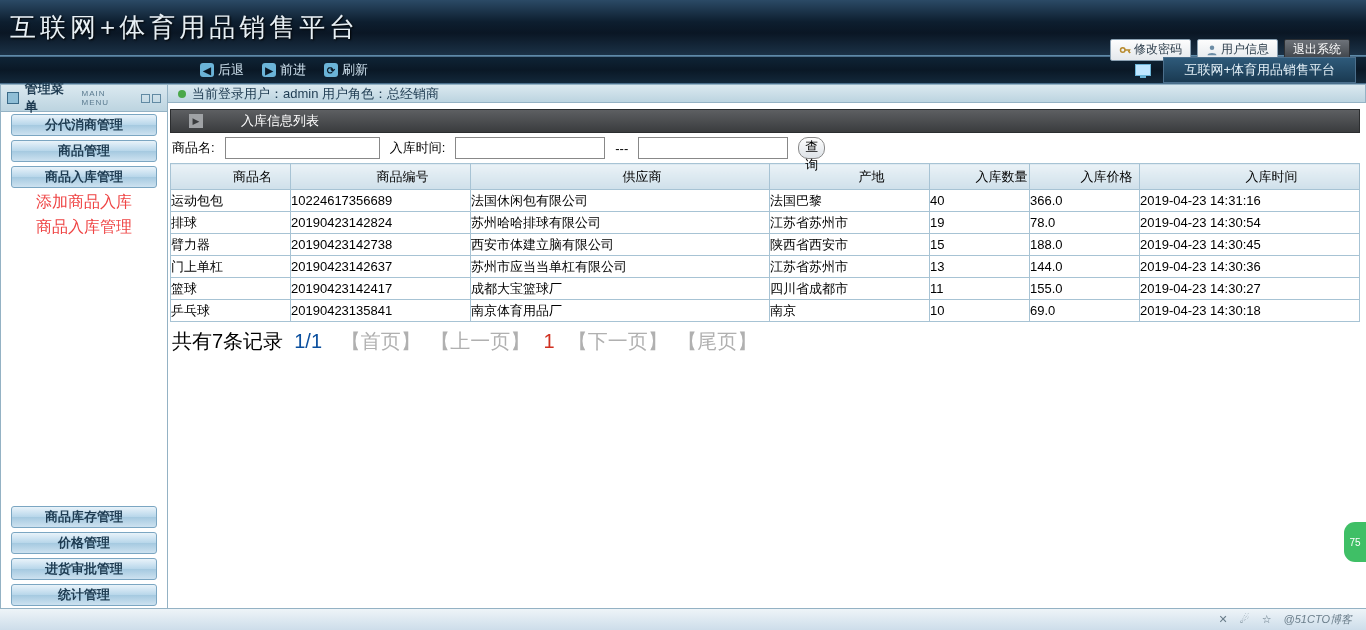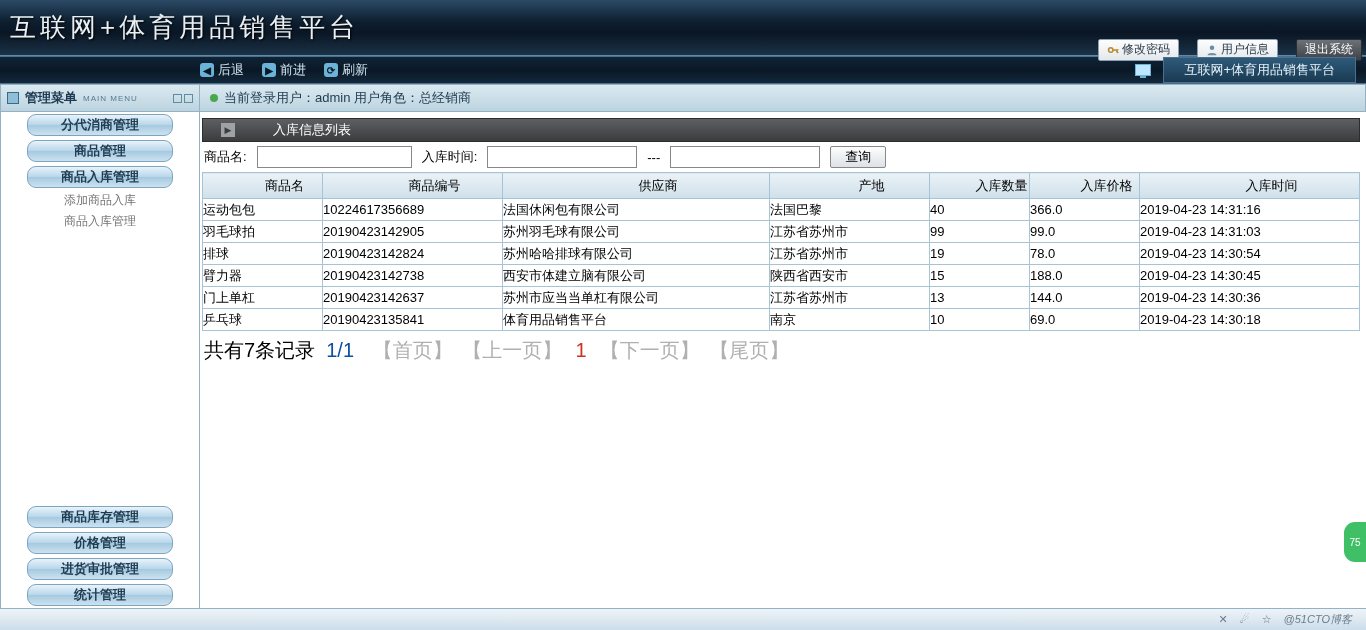--- a/index.html
+++ b/index.html
@@ -6,21 +6,21 @@
   html,body { width:1366px; height:630px; overflow:hidden; background:#fff; }
 
   
   .titlebar {
     height:56px; width:100%;
     background: linear-gradient(#2b4a66 0%, #0d1e2f 40%, #0a1624 60%, #1b3247 100%);
     color:#e8f0f5; display:flex; align-items:center; justify-content:space-between;
     border-bottom:1px solid #5e8aa8;
   }
   .titlebar h1 { font-size:26px; font-weight:500; letter-spacing:4px; padding-left:10px; text-shadow:1px 1px 2px #000; }
-  .topbtns { display:flex; align-items:center; gap:16px; padding-right:4px;margin-top:44px;}
+  .topbtns { display:flex; align-items:center; gap:4px; padding-right:16px;margin-top:44px;}
   .topbtn { height:22px; font-size:12px; padding:0 8px; margin-left:2px;
     background:linear-gradient(#fdfdfd,#e4e8ec); border:1px solid #8aa0b2; border-radius:2px;
     display:flex; align-items:center; gap:3px; color:#2b3c4a; }
   .topbtn.dark{ background:linear-gradient(#6d7279,#3c4147); color:#fff; border-color:#2a2e33;}
   .keyicon{width:12px;height:12px;}
   .usericon{width:12px;height:12px;}
 
   
   .navbar {
     height:28px; width:100%;
@@ -34,50 +34,50 @@
   .arrow{width:14px;height:14px;background:#6bb4d8;border-radius:3px;display:flex;align-items:center;justify-content:center;color:#0a1826;font-size:10px;font-weight:bold;}
   .navright{display:flex;align-items:center;gap:12px;}
   .tabbox{background:linear-gradient(#2e5a7a,#1a3a52);color:#e5f1f8;padding:3px 20px;font-size:13px;border:1px solid #4b6f8c;}
   .monitor{width:16px;height:12px;border:1px solid #6bb4d8;background:#bfe6ff;position:relative;}
   .monitor:after{content:"";position:absolute;width:6px;height:2px;background:#6bb4d8;left:4px;bottom:-3px;}
 
   
   .body { display:flex; height:calc(630px - 56px - 28px - 22px); }
 
   
-  .sidebar { width:200px; background:#fff; border-right:1px solid #94b2c4; border-left:1px solid #94b2c4;
+  .sidebar { width:168px; background:#fff; border-right:1px solid #94b2c4; border-left:1px solid #94b2c4;
     display:flex; flex-direction:column;}
   .sidehead{height:28px;background:linear-gradient(#dbe9f0,#bcd4e0);border-top:1px solid #94b2c4;border-bottom:1px solid #94b2c4;
     display:flex;align-items:center;padding:0 6px;font-size:13px;color:#1d3a50;gap:6px;font-weight:600;}
   .mainmenu{font-size:8px;letter-spacing:1px;color:#5a7a8f;font-weight:400;}
   .sqicon{width:12px;height:12px;border:1px solid #3a6a88;background:#8fbed6;}
   .sidehead .toggles{margin-left:auto;display:flex;gap:2px;}
   .tg{width:9px;height:9px;border:1px solid #618aa3;}
 
   .menubtn{height:22px;width:146px;margin:2px auto;
     background:linear-gradient(#e9f3fa,#b7d6ea 50%,#a5c9e0 51%,#cde2f0);
-    border:1px solid #7ba6c2;border-radius:9px;text-align:center;font-size:13px;color:#1e3c52;line-height:20px;
+    border:1px solid #7ba6c2;border-radius:3px;text-align:center;font-size:13px;color:#1e3c52;line-height:20px;
     font-weight:600;}
-  .sublink{font-size:12px;color:#737373;text-align:center;padding:2px 0;}
+  .sublink{font-size:16px;color:#ef4444;text-align:center;padding:2px 0;}
   .spacer{flex:1;}
 
   
   .main { flex:1; display:flex; flex-direction:column;}
-  .mainhead{height:28px;background:linear-gradient(#dbe9f0,#bcd4e0);border:1px solid #94b2c4;border-left:none;
+  .mainhead{height:19px;background:linear-gradient(#dbe9f0,#bcd4e0);border:1px solid #94b2c4;border-left:none;
     display:flex;align-items:center;padding:0 10px;font-size:13px;color:#1d3a50;gap:6px;white-space:nowrap;}
   .dot{width:8px;height:8px;border-radius:50%;background:#4aa84a;display:inline-block;}
   .content{flex:1;padding:6px 6px 0 2px;position:relative;}
 
   .panelbar{height:24px;background:linear-gradient(#5d5f62,#3a3c3e);color:#fff;font-size:13px;
     display:flex;align-items:center;padding:0 70px;border:1px solid #2b2d2f;}
   .panelbar .play{position:absolute;left:18px;width:14px;height:14px;background:#9fa2a5;display:flex;align-items:center;justify-content:center;font-size:9px;color:#3a3c3e;}
 
   .filterrow{height:30px;display:flex;align-items:center;font-size:13px;gap:10px;padding-left:2px;}
   .filterrow input[type=text]{height:22px;border:1px solid #888;width:155px;font-size:13px;padding:0 4px;}
-  .searchbtn{height:22px;width:56px;background:linear-gradient(#fdfdfd,#dde2e7);border:1px solid #888;border-radius:2px;font-size:13px;}
+  .searchbtn{height:22px;width:27px;background:linear-gradient(#fdfdfd,#dde2e7);border:1px solid #888;border-radius:10px;font-size:13px;}
 
   table.data{width:100%;border-collapse:collapse;font-size:13px;color:#000;}
   table.data th{background:linear-gradient(#eaf2f7,#cfe0ea);border:1px solid #a7c3d4;height:26px;font-weight:500;padding-left:44px;}
   table.data td{border:1px solid #a7c3d4;height:22px;text-align:left;}
 
   .pager{font-size:20px;padding:6px 0 0 2px;color:#000;}
   .pager .pg{color:#b0b0b0;margin:0 2px;}
   .pager .cur{color:#d03020;}
   .pager .blue{color:#0b4f9e;}
 
@@ -213,29 +213,20 @@
             <tr>
               <td>运动包包</td>
               <td>10224617356689</td>
               <td>法国休闲包有限公司</td>
               <td>法国巴黎</td>
               <td>40</td>
               <td>366.0</td>
               <td>2019-04-23 14:31:16</td>
             </tr>
             <tr>
-              <td>羽毛球拍</td>
-              <td>20190423142905</td>
-              <td>苏州羽毛球有限公司</td>
-              <td>江苏省苏州市</td>
-              <td>99</td>
-              <td>99.0</td>
-              <td>2019-04-23 14:31:03</td>
-            </tr>
-            <tr>
               <td>排球</td>
               <td>20190423142824</td>
               <td>苏州哈哈排球有限公司</td>
               <td>江苏省苏州市</td>
               <td>19</td>
               <td>78.0</td>
               <td>2019-04-23 14:30:54</td>
             </tr>
             <tr>
               <td>臂力器</td>
@@ -249,23 +240,32 @@
             <tr>
               <td>门上单杠</td>
               <td>20190423142637</td>
               <td>苏州市应当当单杠有限公司</td>
               <td>江苏省苏州市</td>
               <td>13</td>
               <td>144.0</td>
               <td>2019-04-23 14:30:36</td>
             </tr>
             <tr>
+              <td>篮球</td>
+              <td>20190423142417</td>
+              <td>成都大宝篮球厂</td>
+              <td>四川省成都市</td>
+              <td>11</td>
+              <td>155.0</td>
+              <td>2019-04-23 14:30:27</td>
+            </tr>
+            <tr>
               <td>乒乓球</td>
               <td>20190423135841</td>
-              <td>体育用品销售平台</td>
+              <td>南京体育用品厂</td>
               <td>南京</td>
               <td>10</td>
               <td>69.0</td>
               <td>2019-04-23 14:30:18</td>
             </tr>
           </tbody>
       </table>
 
       <div class="pager">
         <span>共有7条记录</span>&nbsp;

